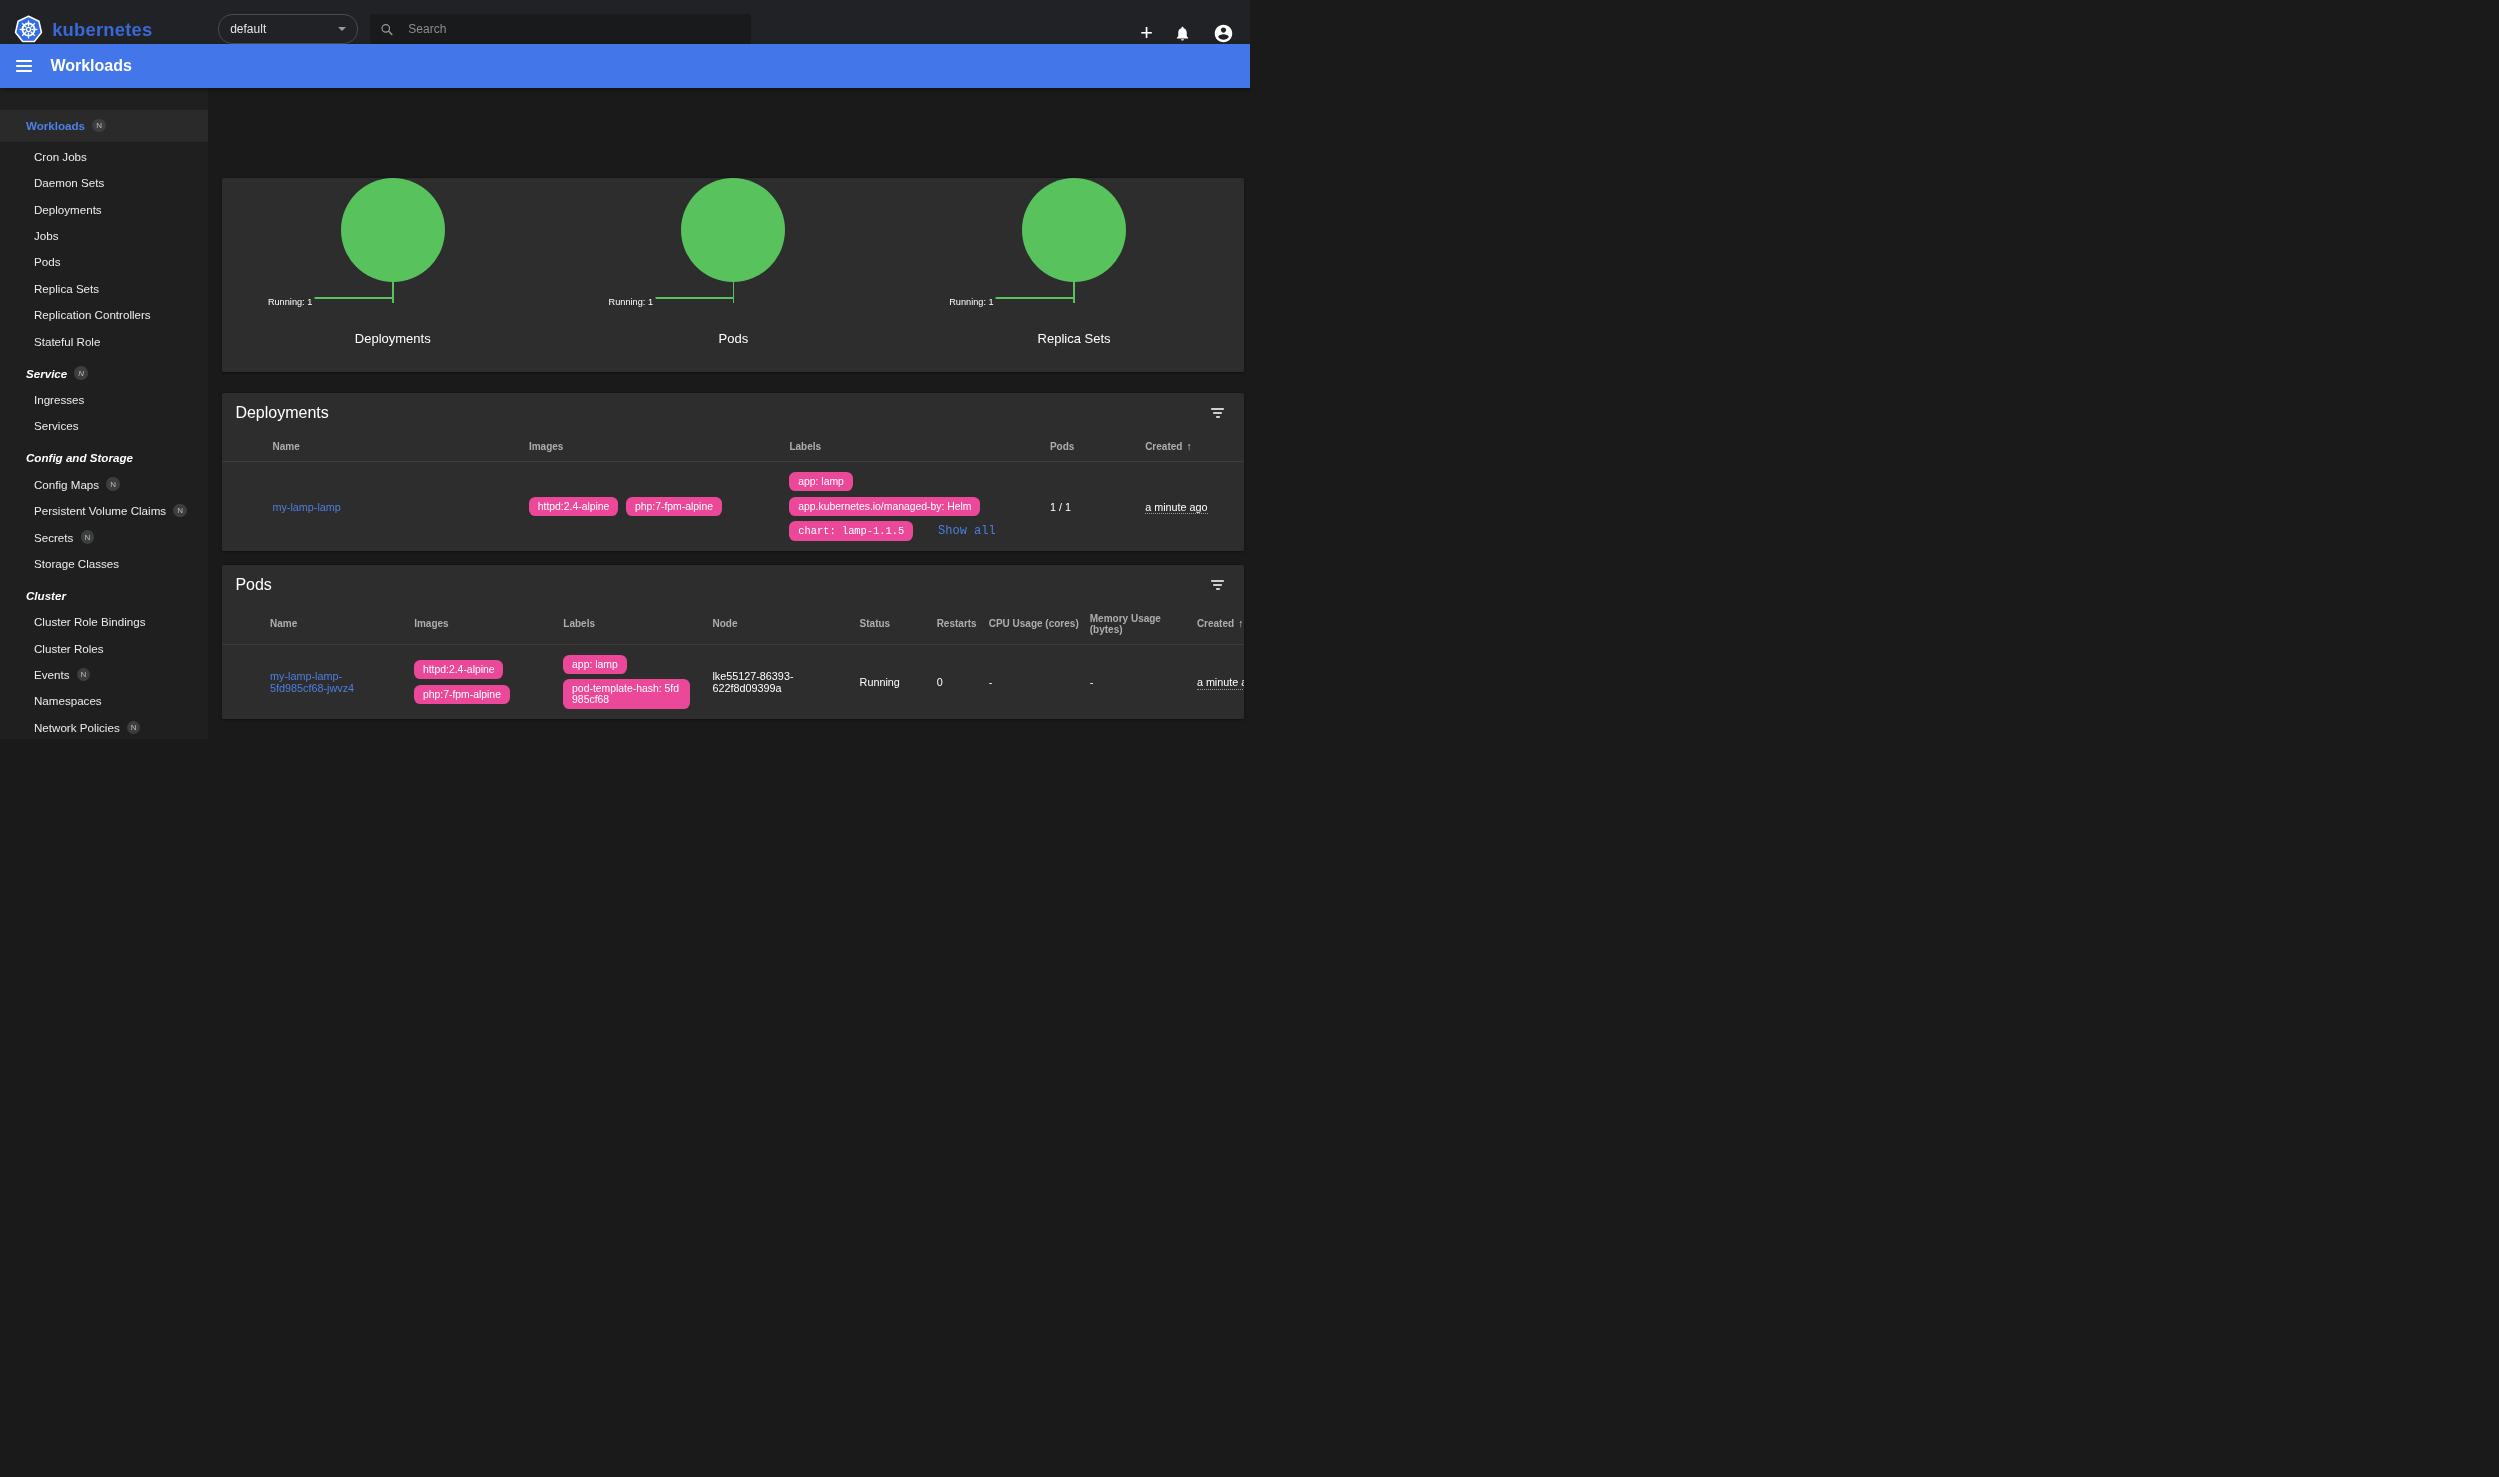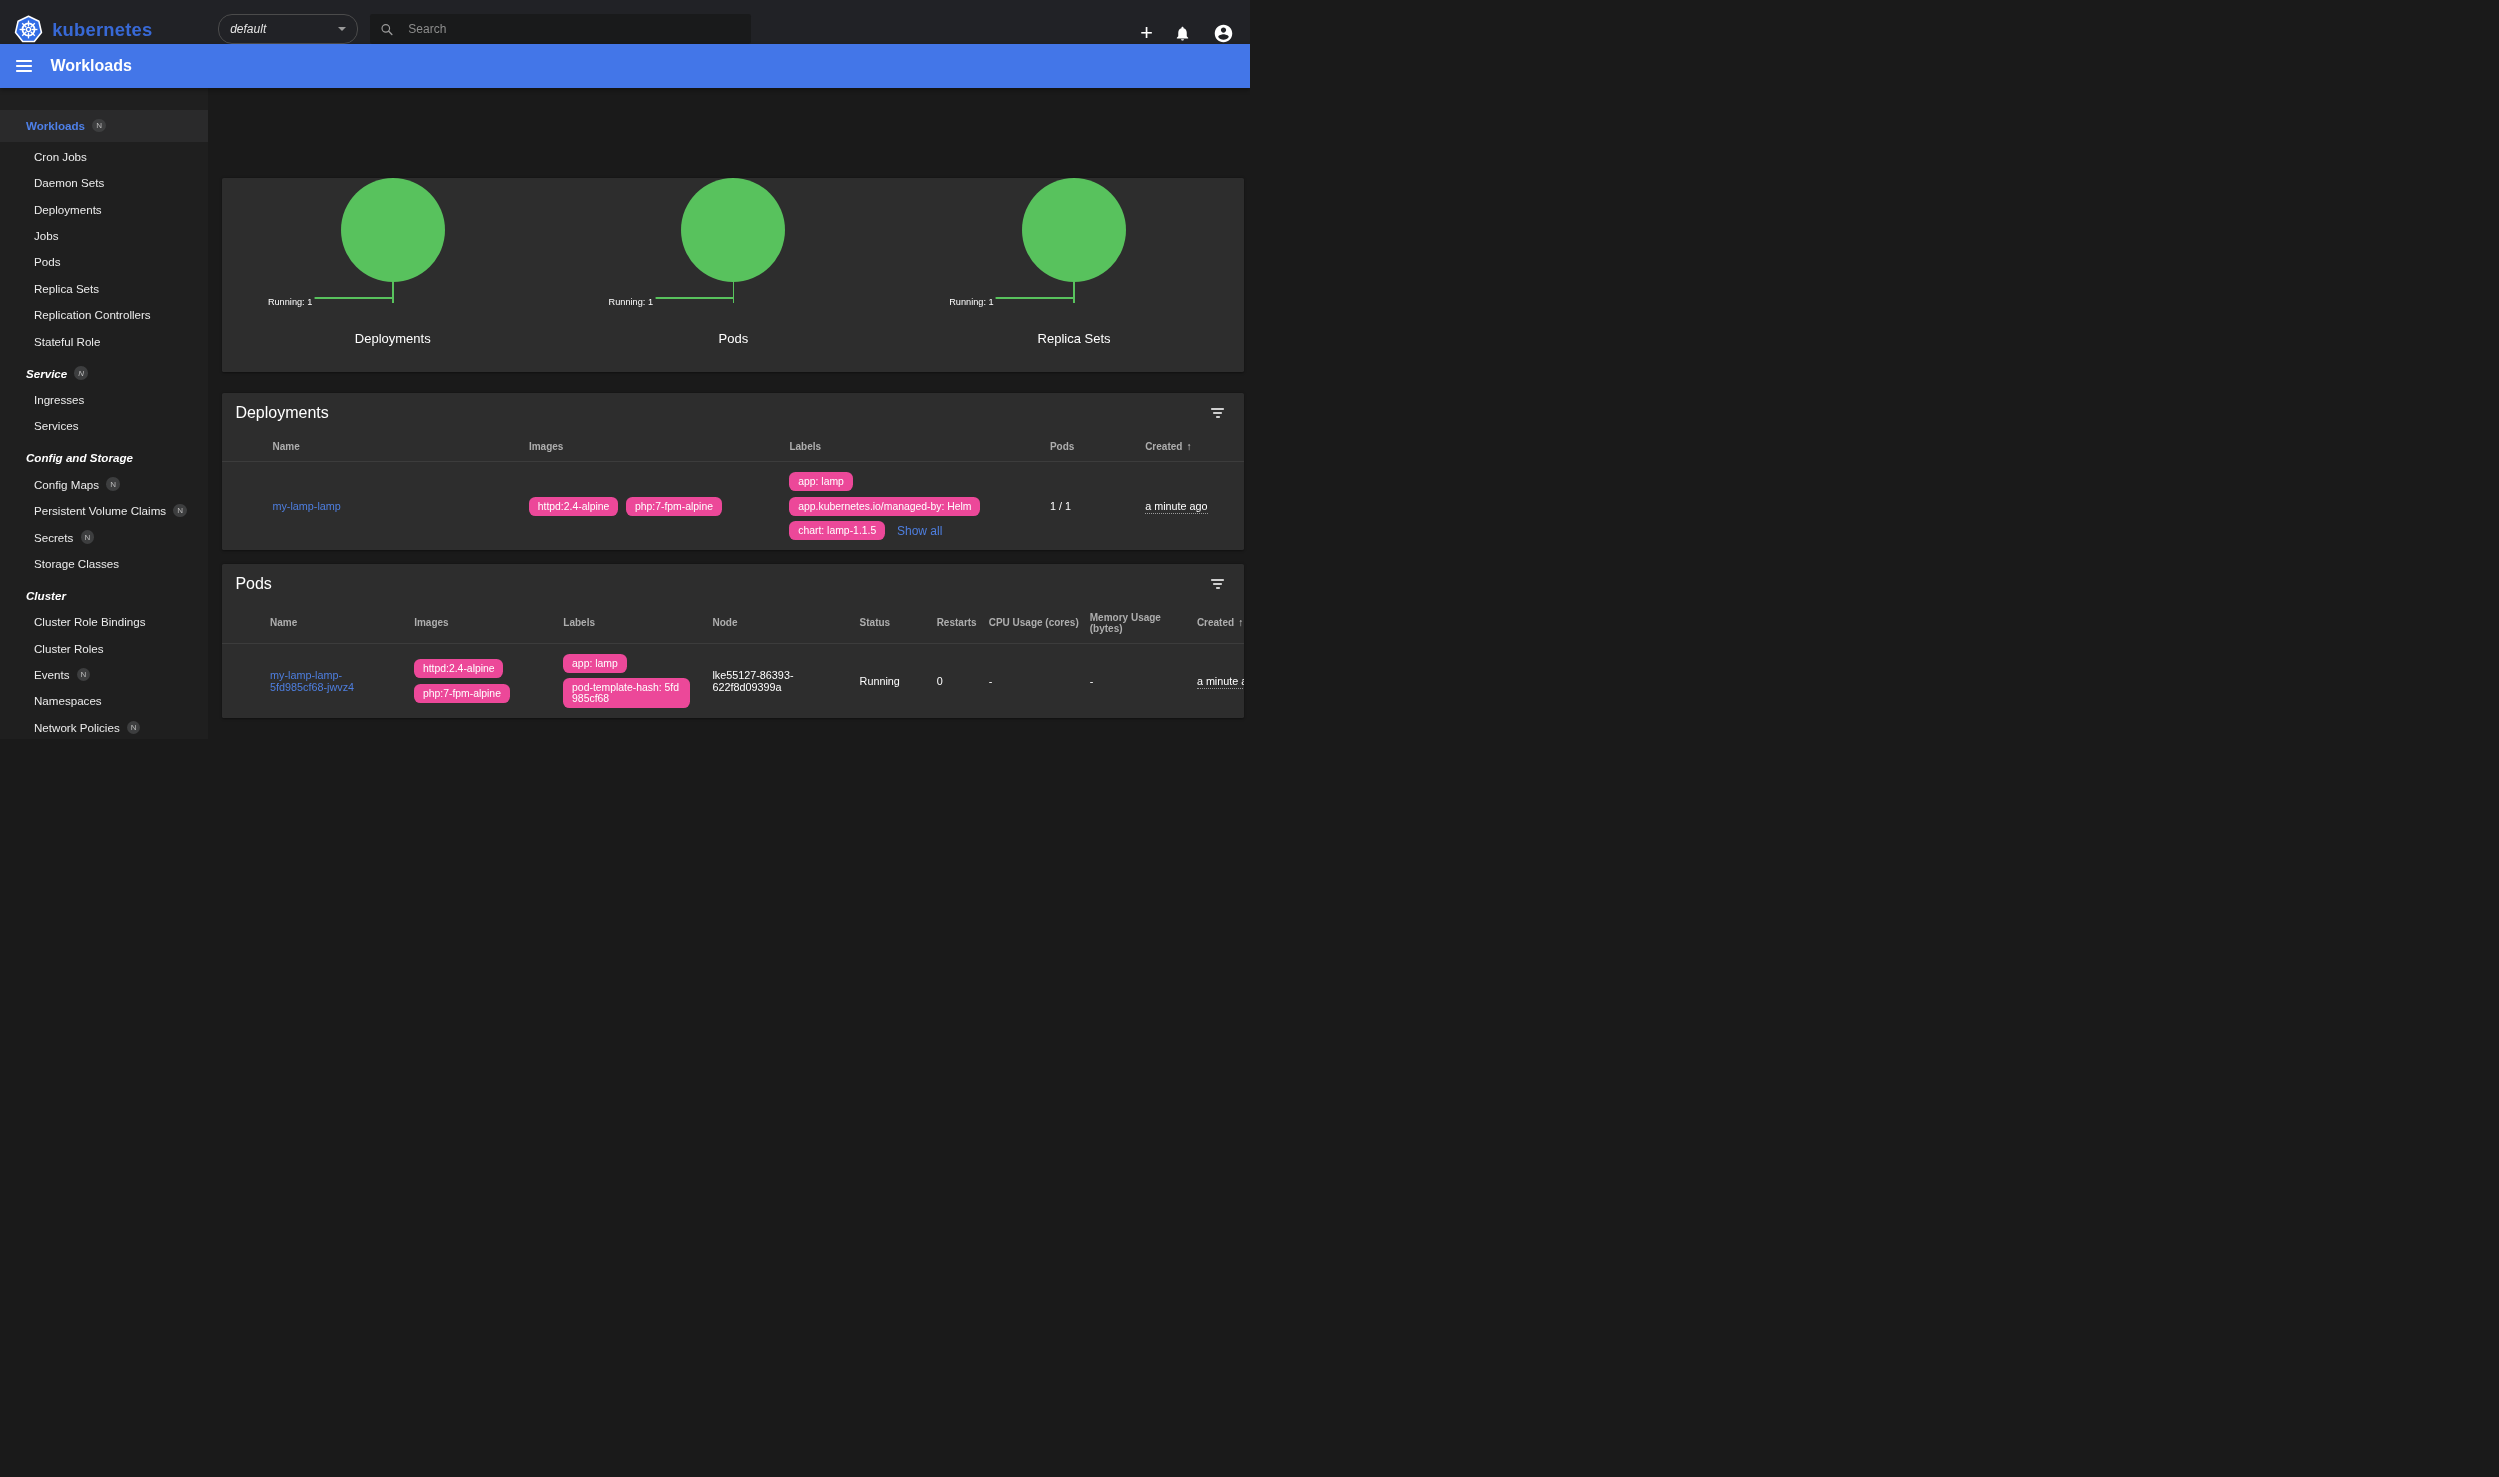--- a/index.html
+++ b/index.html
@@ -9,21 +9,21 @@
     background:#1a1a1a; color:#fff;
     font-family:"Liberation Sans", sans-serif;
   }
 
   
   .topbar { height:44px; background:#212226; display:flex; align-items:flex-end; }
   .brand { width:218px; display:flex; align-items:center; gap:8.8px; padding-left:14.4px; flex-shrink:0; cursor:pointer; }
   .brand-name { font-size:18.4px; font-weight:700; color:#3869d6; letter-spacing:0.2px; }
   .ns-select { width:140px; height:30px; border:0.8px solid #4b4b4b; border-radius:14px;
     display:flex; align-items:center; justify-content:space-between; padding:0 11.2px;
-    font-size:12px; color:#e4e4e4; cursor:pointer;font-style:italic; }
+    font-size:12px; color:#e4e4e4; cursor:pointer; }
   .caret-down { width:0; height:0; border-left:4px solid transparent; border-right:4px solid transparent; border-top:4.8px solid #9a9a9a; }
   .search-box { margin-left:12px; width:381px; height:30px; background:#191a1b; border-radius:2.4px;
     display:flex; align-items:center; padding:0 10.4px; gap:12px; }
   .search-box input { background:transparent; border:none; outline:none; color:#e4e4e4; font-size:12px; width:100%;
     font-family:"Liberation Sans", sans-serif; }
   .search-box input::placeholder { color:#8d8d8d; }
   .topbar-actions { margin-left:auto; display:flex; align-items:center; gap:21.6px; padding-right:16px; }
   .plus-btn { font-size:21.6px; font-weight:400; color:#fff; line-height:21.6px; cursor:pointer; }
   .icon-btn { cursor:pointer; display:flex; align-items:center; }
 
@@ -76,21 +76,21 @@
   td { font-size:10.8px; color:#fff; padding:9.6px 12px; vertical-align:middle; }
   .pods-tbl th, .pods-tbl td { padding:9.6px 9.6px; }
   th.no-pad-r, td.no-pad-r { padding-right:16px; overflow:hidden; }
   .nowrap { white-space:nowrap; }
   .dot { width:8.8px; height:8.8px; border-radius:50%; margin-left:16px; }
   .res-link { color:#4e7fe0; cursor:pointer; text-decoration:none; overflow-wrap:anywhere; }
   .chip { display:inline-block; background:#ec4899; border-radius:6.4px; padding:4px 8.8px; font-size:10.4px; color:#fff; white-space:nowrap; }
   .chip.wrapchip { white-space:normal; word-break:break-all; max-width:127px; }
   .chip-row { display:flex; gap:8px; }
   .chip-stack { display:flex; flex-direction:column; gap:5.6px; align-items:flex-start; }
-  .label-last { display:flex; align-items:center; gap:12px; }
+  .label-last { display:flex; align-items:center; gap:25px;font-family:Liberation Mono, monospace; }
   .show-all { color:#4e7fe0; font-size:12px; cursor:pointer; white-space:nowrap; }
   .created-val { white-space:nowrap; border-bottom:0.8px dotted #9a9a9a; padding-bottom:0.8px; }
   .sort-arrow { color:#c9c9c9; font-size:10.4px; margin-left:4px; }
   .node-text { overflow-wrap:break-word; }
 </style>
 </head>
 <body>
 
 <header class="topbar">
   <div class="brand">

